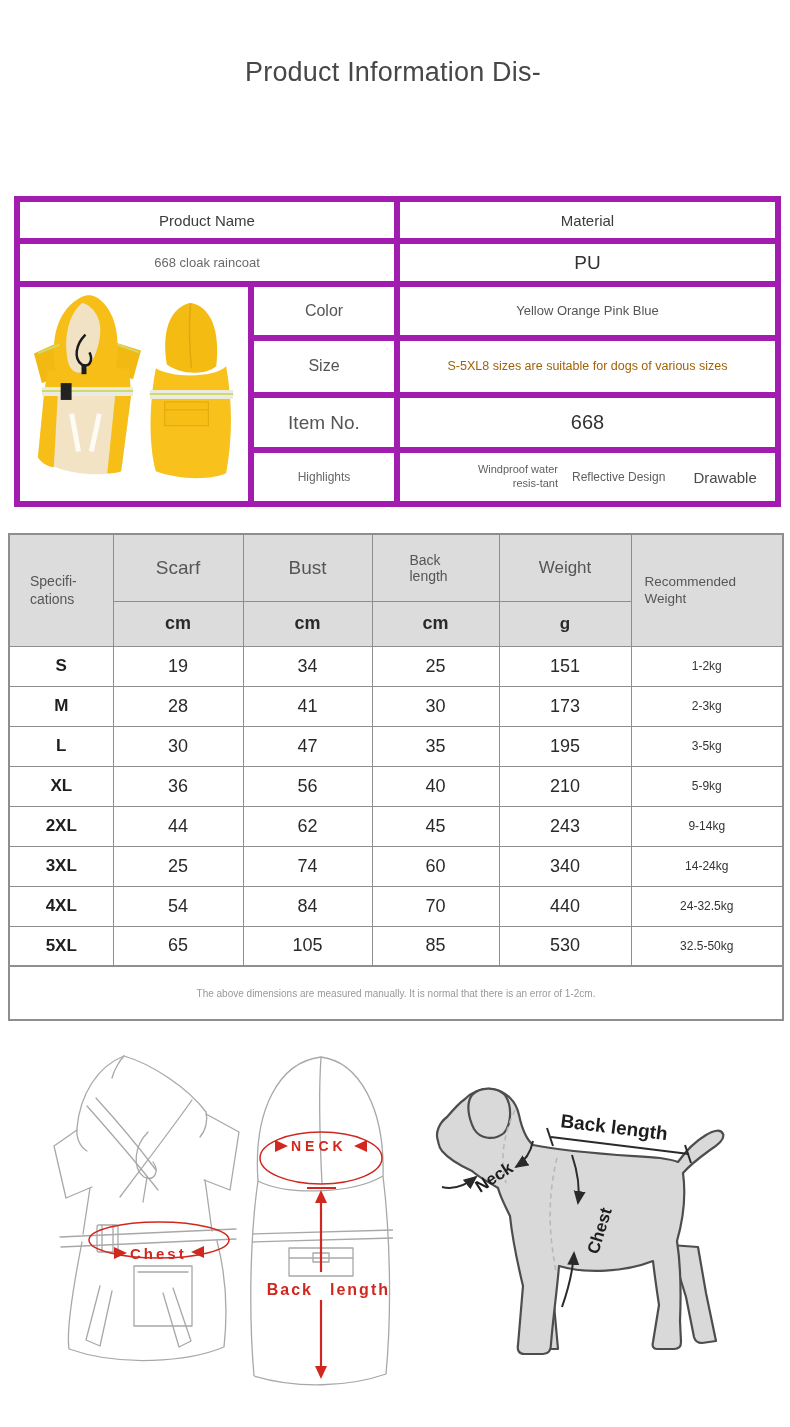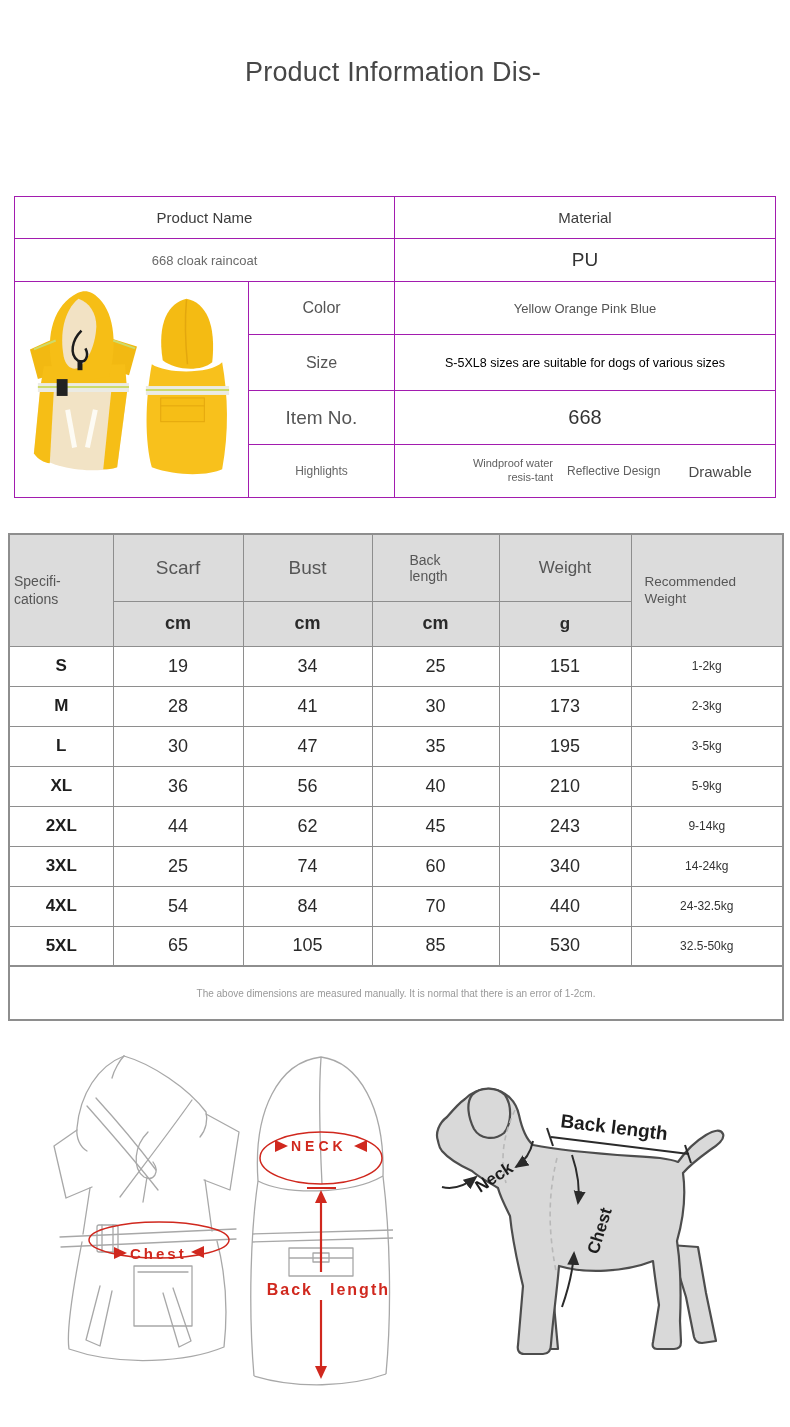--- a/index.html
+++ b/index.html
@@ -9,42 +9,42 @@
 
   
   .title-block { position:absolute; left:245px; top:56px; text-align:left;
     font-size:27px; line-height:1.2; color:#474747; font-weight:500; letter-spacing:.2px; }
   .subtitle { position:absolute; left:0; top:129px; width:790px; text-align:center;
     font-size:19px; color:#a0a0a0; letter-spacing:.6px; }
 
   
   table { border-collapse:collapse; table-layout:fixed; }
   .info-table { position:absolute; left:14px; top:196px; width:761px; }
-  .info-table td { border:1px solid #a21caf; text-align:center; vertical-align:middle; overflow:hidden; }
+  .info-table td { border:6px solid #a21caf; text-align:center; vertical-align:middle; overflow:hidden; }
   .info-table .hd { font-size:15px; color:#3c3c3c; }
   .info-table .val-sm { font-size:13px; color:#6a6a6a; }
   .info-table .val-pu { font-size:19px; color:#333; }
   .info-table .lbl { font-size:16px; color:#555; }
   .info-table .lbl-sm { font-size:12px; color:#666; }
   .info-table .val { font-size:13px; color:#555; }
   .info-table .val-lg { font-size:20px; color:#333; }
-  .info-table .val-size { font-size:12.5px; color:#000000;text-align:center; }
+  .info-table .val-size { font-size:12.5px; color:#a16207;text-align:center; }
   .img-cell { padding:0; }
   .img-cell svg { display:block; margin:0 auto; }
   .highlights-cell { padding:0 10px 0 48px; }
   .hl-wrap { display:flex; align-items:center; text-align:right; gap:14px; }
   .hl-1 { width:110px; font-size:11px; color:#5f5f5f; line-height:1.25; }
   .hl-2 { font-size:12px; color:#5f5f5f; }
   .hl-3 { font-size:15px; color:#4a4a4a; margin-left:14px; }
 
   
   .size-table { position:absolute; left:8px; top:533px; width:774px; border:2px solid #8e8e8e; }
   .size-table td { border:1px solid #8e8e8e; text-align:center; vertical-align:middle; }
   .size-table .th { background:#dcdcdc; color:#565656; }
-  .size-table .spec-cell { text-align:left; padding-left:4px; font-size:14px; line-height:1.3; }
+  .size-table .spec-cell { text-align:left; padding-left:20px; font-size:14px; line-height:1.3; }
   .size-table .col-name { font-size:19px; }
   .size-table .col-name-sm { font-size:14px; }
   .bl-wrap { display:inline-block; width:52px; text-align:left; line-height:1.15; }
   .size-table .unit { font-size:18px; font-weight:bold; color:#2a2a2a; }
   .size-table .rec-cell { text-align:left; padding-left:13px; font-size:13.5px; line-height:1.3; }
   .size-table .sz { font-size:17px; font-weight:bold; color:#1e1e1e; }
   .size-table .num { font-size:18px; color:#2a2a2a; }
   .size-table .rec { font-size:12px; color:#333; }
   .size-table .note-cell { font-size:10px; color:#999; border-top:2px solid #8e8e8e; }
 

